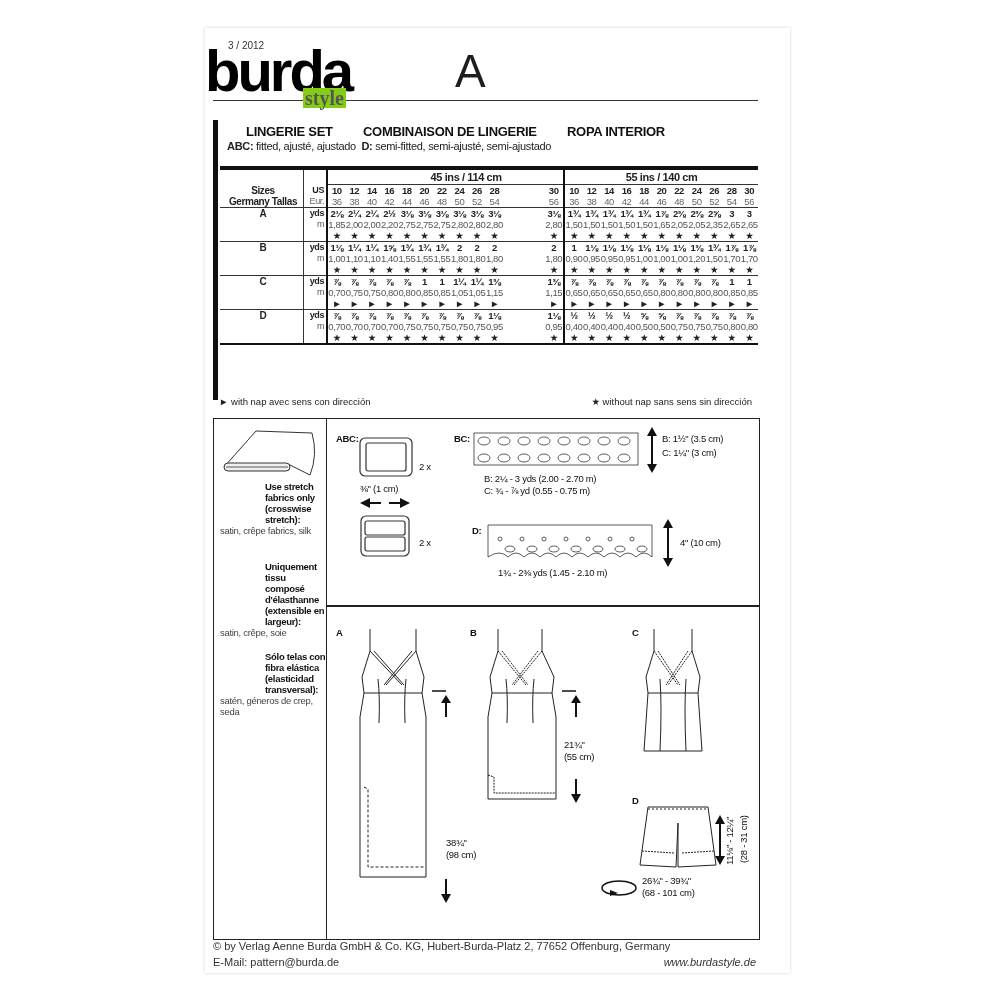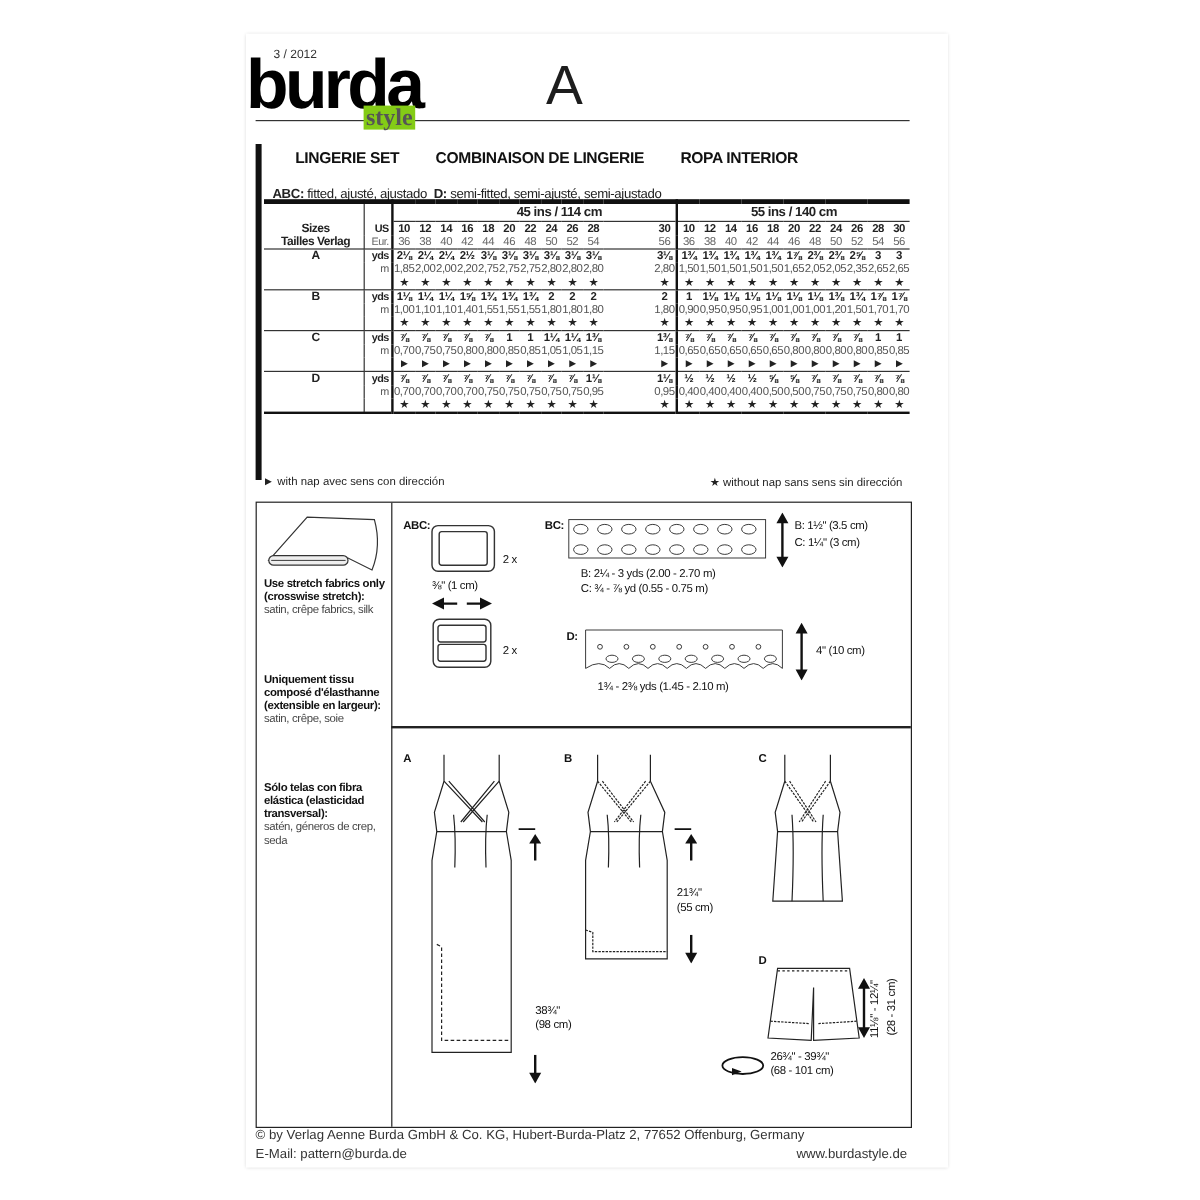--- a/index.html
+++ b/index.html
@@ -7,45 +7,45 @@
   .page{position:absolute;left:205px;top:28px;width:585px;height:945px;background:#fff;box-shadow:0 0 3px rgba(0,0,0,0.18);}
   .issue{position:absolute;left:23px;top:12px;font-size:10px;color:#333;}
   .logo{position:absolute;left:0;top:14px;font-size:58px;font-weight:bold;letter-spacing:-3px;color:#000000;line-height:1;}
   .logo-style{position:absolute;left:98px;top:60px;font-family:Liberation Serif, serif;font-size:20px;font-weight:bold;color:#555;background:#84cc16;padding:0 2px;line-height:1;}
   .view-letter{position:absolute;left:250px;top:20px;font-size:46px;color:#1d1d1d;line-height:1;}
   .pattern-no{position:absolute;right:32px;top:20px;font-size:46px;color:#1d1d1d;line-height:1;}
   .rule{position:absolute;left:8px;right:32px;top:72px;height:1px;background:#333;}
   .title-bar{position:absolute;left:8px;top:92px;width:5px;height:280px;background:#111;}
   .title{position:absolute;left:22px;top:96px;font-size:13px;font-weight:bold;color:#111;letter-spacing:-0.3px;}
   .title span{margin-right:8px;padding-left:19px;}
-  .subtitle{position:absolute;left:22px;top:112px;font-size:11px;color:#222;letter-spacing:-0.3px;margin-top:16px;}
+  .subtitle{position:absolute;left:22px;top:112px;font-size:11px;color:#222;letter-spacing:-0.3px;}
   .subtitle b{font-weight:bold;}
   table.yard{position:absolute;left:15px;top:138px;width:538px;border-collapse:collapse;font-size:9.5px;border-top:4px solid #111;border-bottom:2px solid #111;}
   table.yard td,table.yard th{padding:0;text-align:center;line-height:11px;letter-spacing:-0.4px;}
   table.yard .lbl{text-align:center;padding-left:3px;font-weight:bold;font-size:10px;width:80px;border-right:1px solid #333;}
   table.yard .unit{text-align:right;padding-right:2px;width:20px;border-right:2px solid #111;font-size:9px;}
   table.yard .sep{border-right:2px solid #111;padding-left:41px;}
   table.yard .wide{font-size:11px;font-weight:bold;height:14px;border-bottom:1px solid #333;}
   table.yard tr.rowend td{border-bottom:1px solid #333;}
   .eu{color:#666;}
   .b{font-weight:bold;}
   .g{color:#555;}
   .nap-left{position:absolute;left:14px;top:368px;font-size:9.5px;color:#222;}
   .nap-right{position:absolute;right:38px;top:368px;font-size:9.5px;color:#222;margin-left:32px;}
   .box{position:absolute;left:8px;top:390px;width:545px;height:520px;border:1.5px solid #222;}
   .leftcol{position:absolute;left:0;top:0;width:112px;height:520px;border-right:1.5px solid #222;}
   .hline{position:absolute;left:112px;right:0;top:186px;height:1.5px;background:#222;}
   .fabric-text{position:absolute;left:6px;font-size:9.5px;line-height:11px;letter-spacing:-0.3px;}
-  .fabric-text .h{font-weight:bold;color:#111;}
+  .fabric-text .h{font-weight:bold;color:#111;margin-left:45px;}
   .fabric-text .s{color:#444;}
   .abs{position:absolute;}
   .small{font-size:9.5px;letter-spacing:-0.3px;color:#111;}
   .footer1{position:absolute;left:8px;top:912px;font-size:11px;color:#333;}
   .footer2{position:absolute;left:8px;top:928px;font-size:11px;color:#333;text-align:center;}
-  .footer3{position:absolute;right:34px;top:928px;font-size:11px;color:#333;}
+  .footer3{position:absolute;right:34px;top:928px;font-size:11px;color:#333;font-style:italic;}
 </style>
 </head>
 <body>
 
 <div class="page">
   <div class="issue">3 / 2012</div>
   <div class="logo">burda</div>
   <div class="rule"></div>
   <div class="logo-style">style</div>
   <div class="view-letter">A</div>
@@ -91,21 +91,21 @@
           <td class=""><b>16</b></td>
           <td class=""><b>18</b></td>
           <td class=""><b>20</b></td>
           <td class=""><b>22</b></td>
           <td class=""><b>24</b></td>
           <td class=""><b>26</b></td>
           <td class=""><b>28</b></td>
           <td class=""><b>30</b></td>
         </tr>
         <tr class="rowend">
-          <td class="lbl">Tailles  Verlag</td>
+          <td class="lbl">Germany  Tallas</td>
           <td class="unit"><span class="eu">Eur.</span></td>
           <td class=""><span class="eu">36</span></td>
           <td class=""><span class="eu">38</span></td>
           <td class=""><span class="eu">40</span></td>
           <td class=""><span class="eu">42</span></td>
           <td class=""><span class="eu">44</span></td>
           <td class=""><span class="eu">46</span></td>
           <td class=""><span class="eu">48</span></td>
           <td class=""><span class="eu">50</span></td>
           <td class=""><span class="eu">52</span></td>

